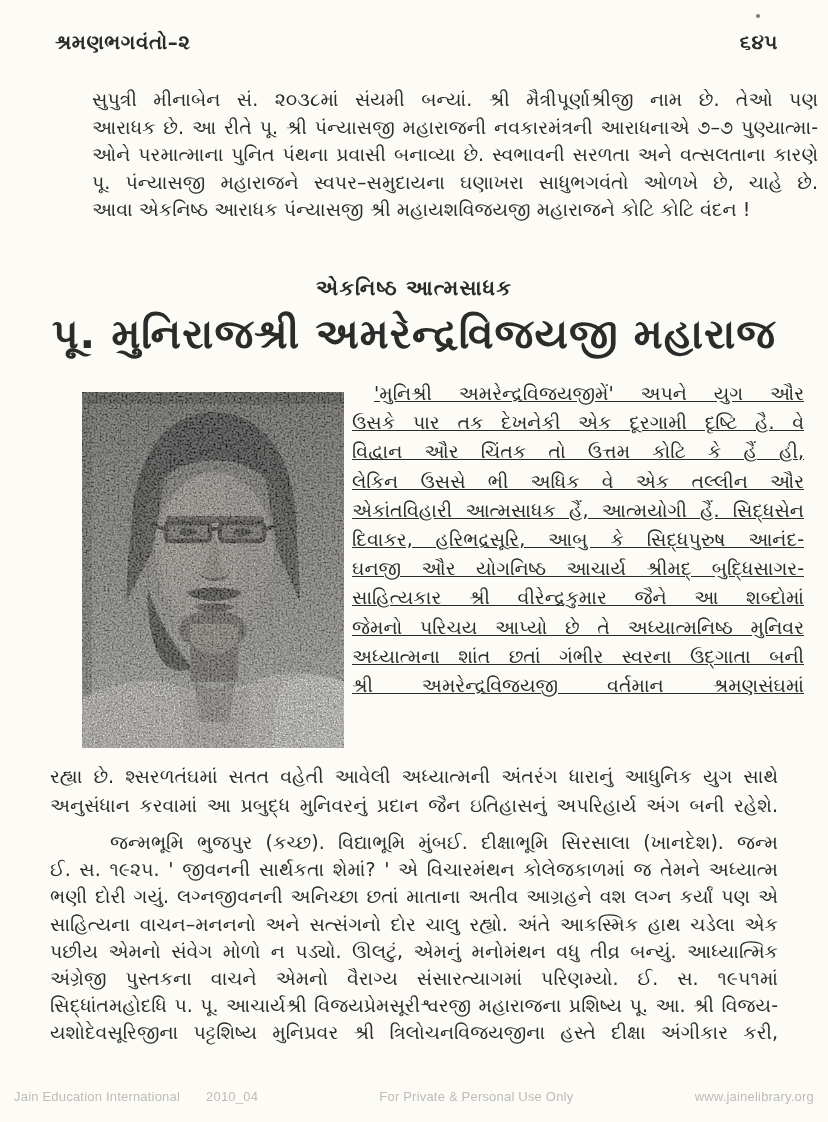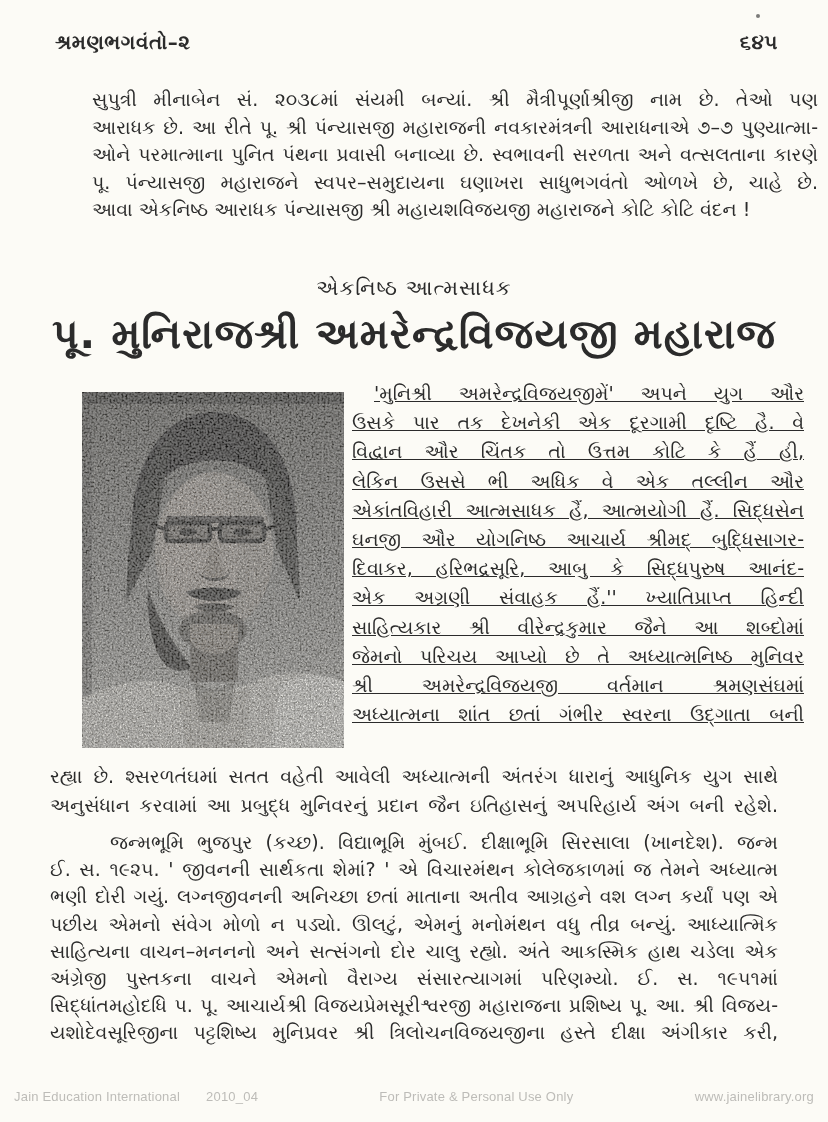--- a/index.html
+++ b/index.html
@@ -25,21 +25,21 @@
     text-align:justify; text-align-last:justify;
     font-size:19px; white-space:normal;
   }
   .line-left { text-align-last:left; }
   
   .intro { position:absolute; top:86px; left:52px; width:726px;margin-left:40px; }
   .intro .gu-line { line-height:27.6px; }
   
   .section-subtitle {
     position:absolute; top:276px; left:0; width:100%;
-    text-align:center; font-size:21px; font-weight:400; letter-spacing:1px;
+    text-align:center; font-size:21px; font-weight:700; letter-spacing:1px;
   }
   .section-title {
     position:absolute; top:310px; left:0; width:100%;
     text-align:center; font-size:41px; font-weight:700; letter-spacing:1px;
   }
   
   .photo {
     position:absolute; top:392px; left:82px; width:262px; height:356px;
     background:#888;
   }
@@ -150,40 +150,39 @@
       <rect x="0" y="0" width="262" height="356" filter="url(#gLight)" opacity="0.4"></rect>
     </svg>
   </div>
 
   <div class="bio-right">
     <div class="gu-line">'મુનિશ્રી અમરેન્દ્રવિજયજીમેં' અપને યુગ ઔર</div>
     <div class="gu-line">ઉસકે પાર તક દેખનેકી એક દૂરગામી દૃષ્ટિ હૈ. વે</div>
     <div class="gu-line">વિદ્વાન ઔર ચિંતક તો ઉત્તમ કોટિ કે હૈં હી,</div>
     <div class="gu-line">લેકિન ઉસસે ભી અધિક વે એક તલ્લીન ઔર</div>
     <div class="gu-line">એકાંતવિહારી આત્મસાધક હૈં, આત્મયોગી હૈં. સિદ્ધસેન</div>
+    <div class="gu-line">દિવાકર, હરિભદ્રસૂરિ, આબુ કે સિદ્ધપુરુષ આનંદ-</div>
     <div class="gu-line">ઘનજી ઔર યોગનિષ્ઠ આચાર્ય શ્રીમદ્ બુદ્ધિસાગર-</div>
-    <div class="gu-line">દિવાકર, હરિભદ્રસૂરિ, આબુ કે સિદ્ધપુરુષ આનંદ-</div>
-    <div class="gu-line">એક અગ્રણી સંવાહક હૈં.'' ખ્યાતિપ્રાપ્ત હિન્દી</div>
     <div class="gu-line">સાહિત્યકાર શ્રી વીરેન્દ્રકુમાર જૈને આ શબ્દોમાં</div>
     <div class="gu-line">જેમનો પરિચય આપ્યો છે તે અધ્યાત્મનિષ્ઠ મુનિવર</div>
+    <div class="gu-line">અધ્યાત્મના શાંત છતાં ગંભીર સ્વરના ઉદ્ગાતા બની</div>
     <div class="gu-line">શ્રી અમરેન્દ્રવિજયજી વર્તમાન શ્રમણસંઘમાં</div>
-    <div class="gu-line">અધ્યાત્મના શાંત છતાં ગંભીર સ્વરના ઉદ્ગાતા બની</div>
   </div>
 
   <div class="bio-full">
     <div class="gu-line">રહ્યા છે. શ્સરળતંઘમાં સતત વહેતી આવેલી અધ્યાત્મની અંતરંગ ધારાનું આધુનિક યુગ સાથે</div>
     <div class="gu-line">અનુસંધાન કરવામાં આ પ્રબુદ્ધ મુનિવરનું પ્રદાન જૈન ઇતિહાસનું અપરિહાર્ય અંગ બની રહેશે.</div>
   </div>
 
   <div class="life">
     <div class="gu-line">જન્મભૂમિ ભુજપુર (કચ્છ). વિદ્યાભૂમિ મુંબઈ. દીક્ષાભૂમિ સિરસાલા (ખાનદેશ). જન્મ</div>
     <div class="gu-line">ઈ. સ. ૧૯૨૫. ' જીવનની સાર્થકતા શેમાં? ' એ વિચારમંથન કોલેજકાળમાં જ તેમને અધ્યાત્મ</div>
     <div class="gu-line">ભણી દોરી ગયું. લગ્નજીવનની અનિચ્છા છતાં માતાના અતીવ આગ્રહને વશ લગ્ન કર્યાં પણ એ</div>
+    <div class="gu-line">સાહિત્યના વાચન–મનનનો અને સત્સંગનો દોર ચાલુ રહ્યો. અંતે આકસ્મિક હાથ ચડેલા એક</div>
     <div class="gu-line">પછીય એમનો સંવેગ મોળો ન પડ્યો. ઊલટું, એમનું મનોમંથન વધુ તીવ્ર બન્યું. આધ્યાત્મિક</div>
-    <div class="gu-line">સાહિત્યના વાચન–મનનનો અને સત્સંગનો દોર ચાલુ રહ્યો. અંતે આકસ્મિક હાથ ચડેલા એક</div>
     <div class="gu-line">અંગ્રેજી પુસ્તકના વાચને એમનો વૈરાગ્ય સંસારત્યાગમાં પરિણમ્યો. ઈ. સ. ૧૯૫૧માં</div>
     <div class="gu-line">સિદ્ધાંતમહોદધિ પ. પૂ. આચાર્યશ્રી વિજયપ્રેમસૂરીશ્વરજી મહારાજના પ્રશિષ્ય પૂ. આ. શ્રી વિજય-</div>
     <div class="gu-line">યશોદેવસૂરિજીના પટ્ટશિષ્ય મુનિપ્રવર શ્રી ત્રિલોચનવિજયજીના હસ્તે દીક્ષા અંગીકાર કરી,</div>
   </div>
 
   <div class="footer">
     <div class="footer-left">
       <span>Jain Education International</span><span>2010_04</span>
     </div>
     <div class="footer-center">For Private &amp; Personal Use Only</div>

